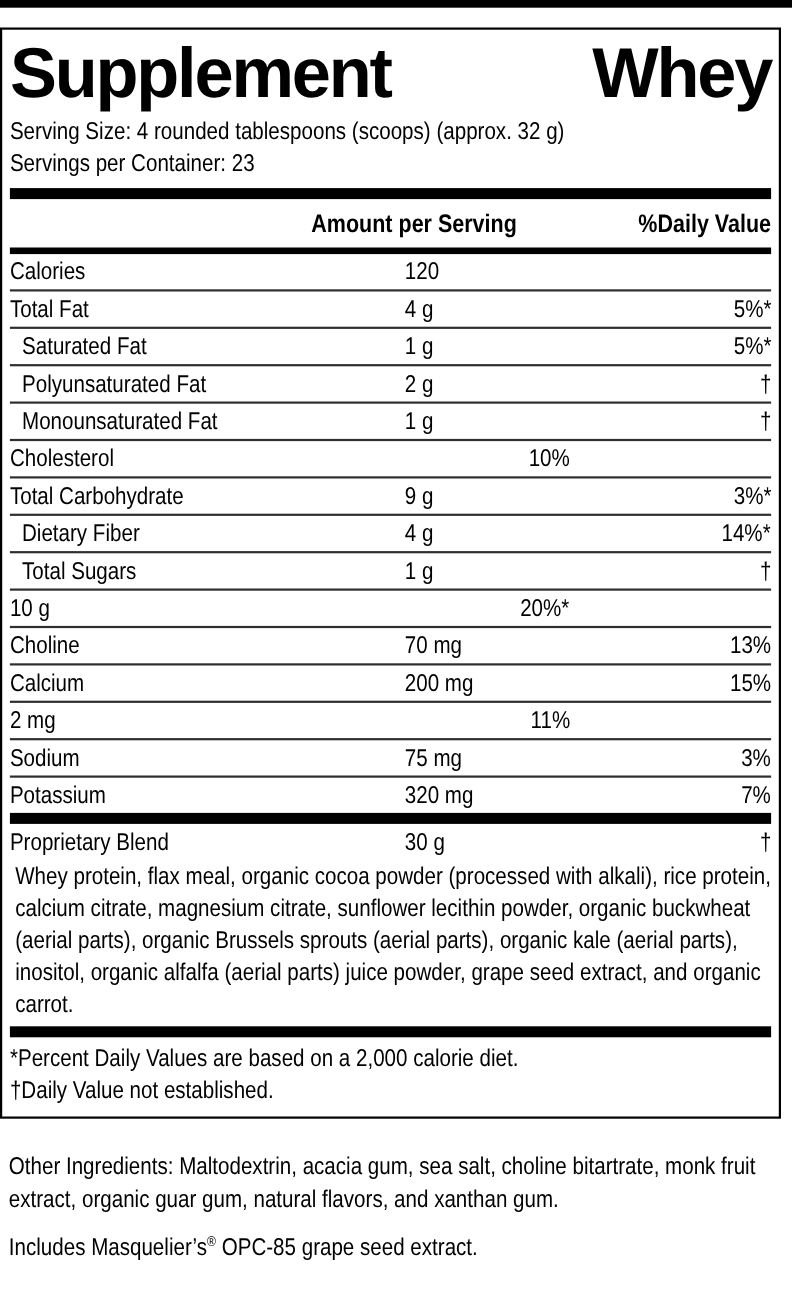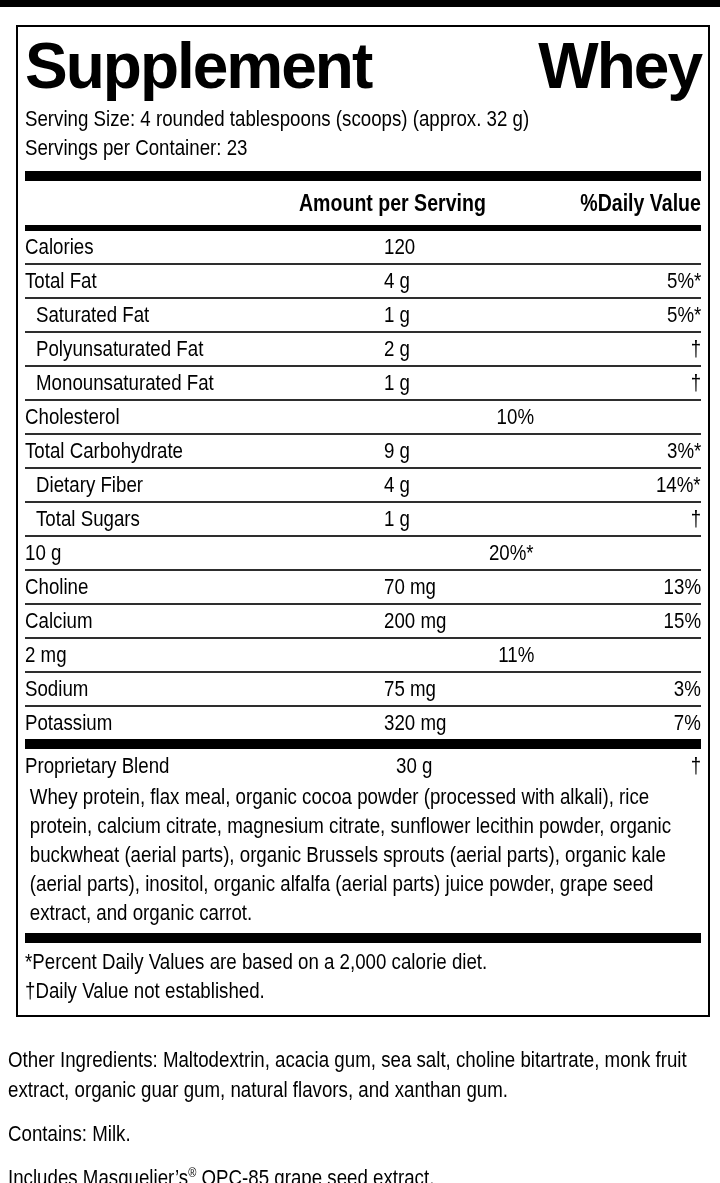--- a/index.html
+++ b/index.html
@@ -7,21 +7,21 @@
     margin: 0; padding: 0;
     width: 720px; height: 1183px;
     background: #ffffff;
     font-family: "Liberation Sans", "DejaVu Sans", sans-serif;
     color: #000;
     overflow: hidden;
   }
   .top-accent { width: 100%; height: 7px; background: #000; }
 
   .label-box {
-    margin: 18px 10px 0 16px;
+    margin: 18px 10px 0 0;
     border: 2px solid #000;
     padding: 3px 5px 6px 5px;
     background: #fff;
   }
 
   .panel-title {
     display: flex;
     justify-content: space-between;
     align-items: baseline;
     font-weight: bold;
@@ -71,21 +71,20 @@
   .nrow.indent .nname { padding-left: 11px; }
   .nrow .amt { text-align: left; }
   .nrow .dv { text-align: right; }
 
   .blend-row {
     display: grid;
     grid-template-columns: 359px 150px 1fr;
     font-size: 22px;
     line-height: 31px;
     padding: 1px 2px 0 2px;
-    gap: 12px;
   }
   .blend-row .dv { text-align: right; }
 
   .blend-desc {
     font-size: 22px;
     line-height: 29px;
     margin: 0;
     padding: 1px 0 6px 8px;
   }
 
@@ -226,16 +225,15 @@
 
   <div class="footnotes">
     <div><span class="cond-l">*Percent Daily Values are based on a 2,000 calorie diet.</span></div>
     <div><span class="cond-l">†Daily Value not established.</span></div>
   </div>
 
 </div>
 
 <div class="below">
   <p class="cond-block">Other Ingredients: Maltodextrin, acacia gum, sea salt, choline bitartrate, monk fruit extract, organic guar gum, natural flavors, and xanthan gum.</p>
-  <p><span class="cond-l">Contains: Milk.</span></p>
   <p class="includes"><span class="cond-l"><span>Includes Masquelier’s</span><sup>®</sup><span> OPC-85 grape seed extract.</span></span></p>
 
 </div>
 
 </body></html>

